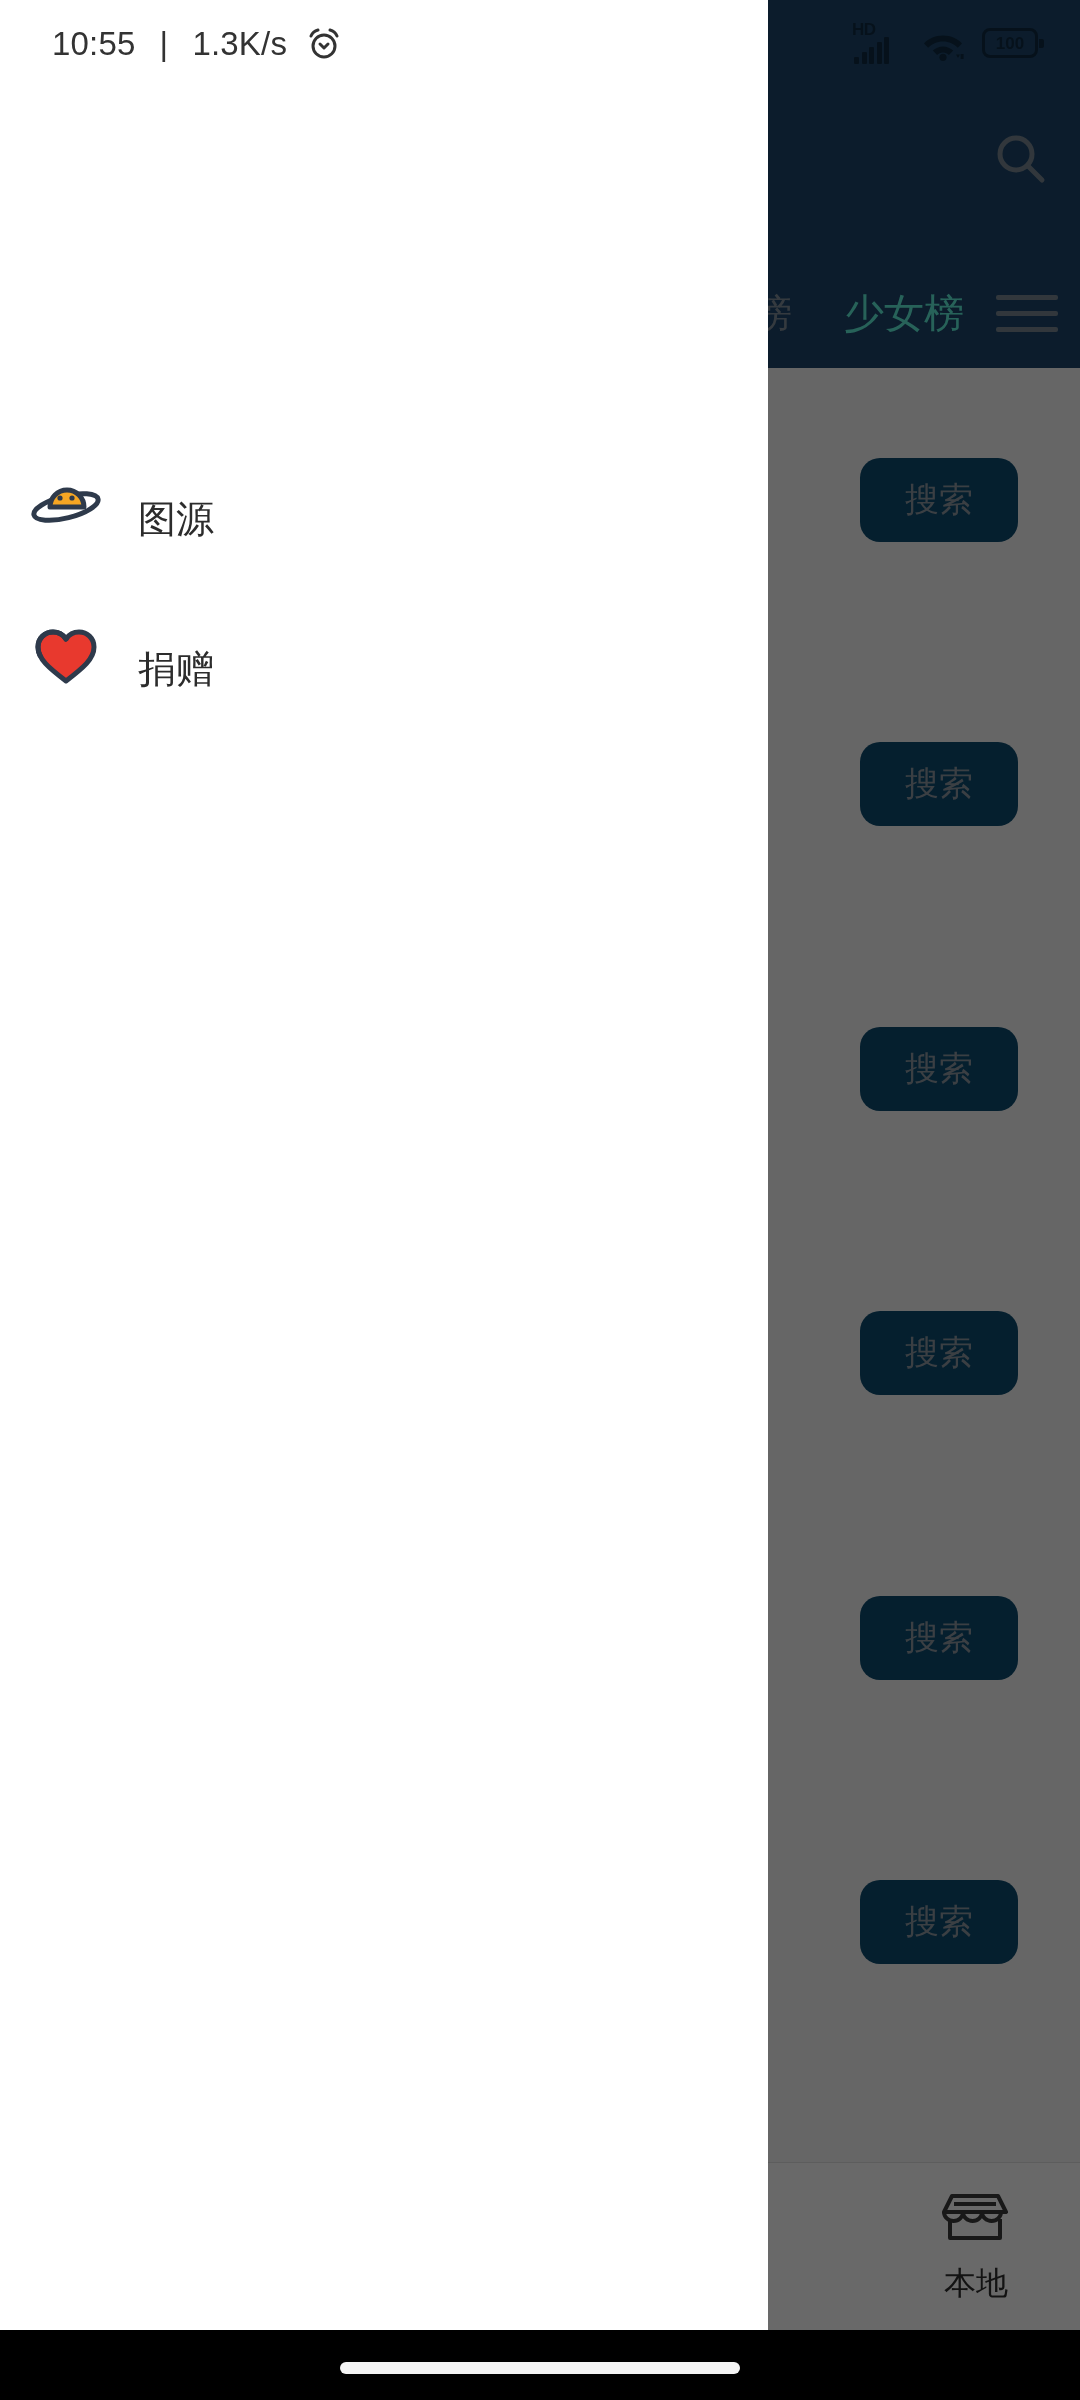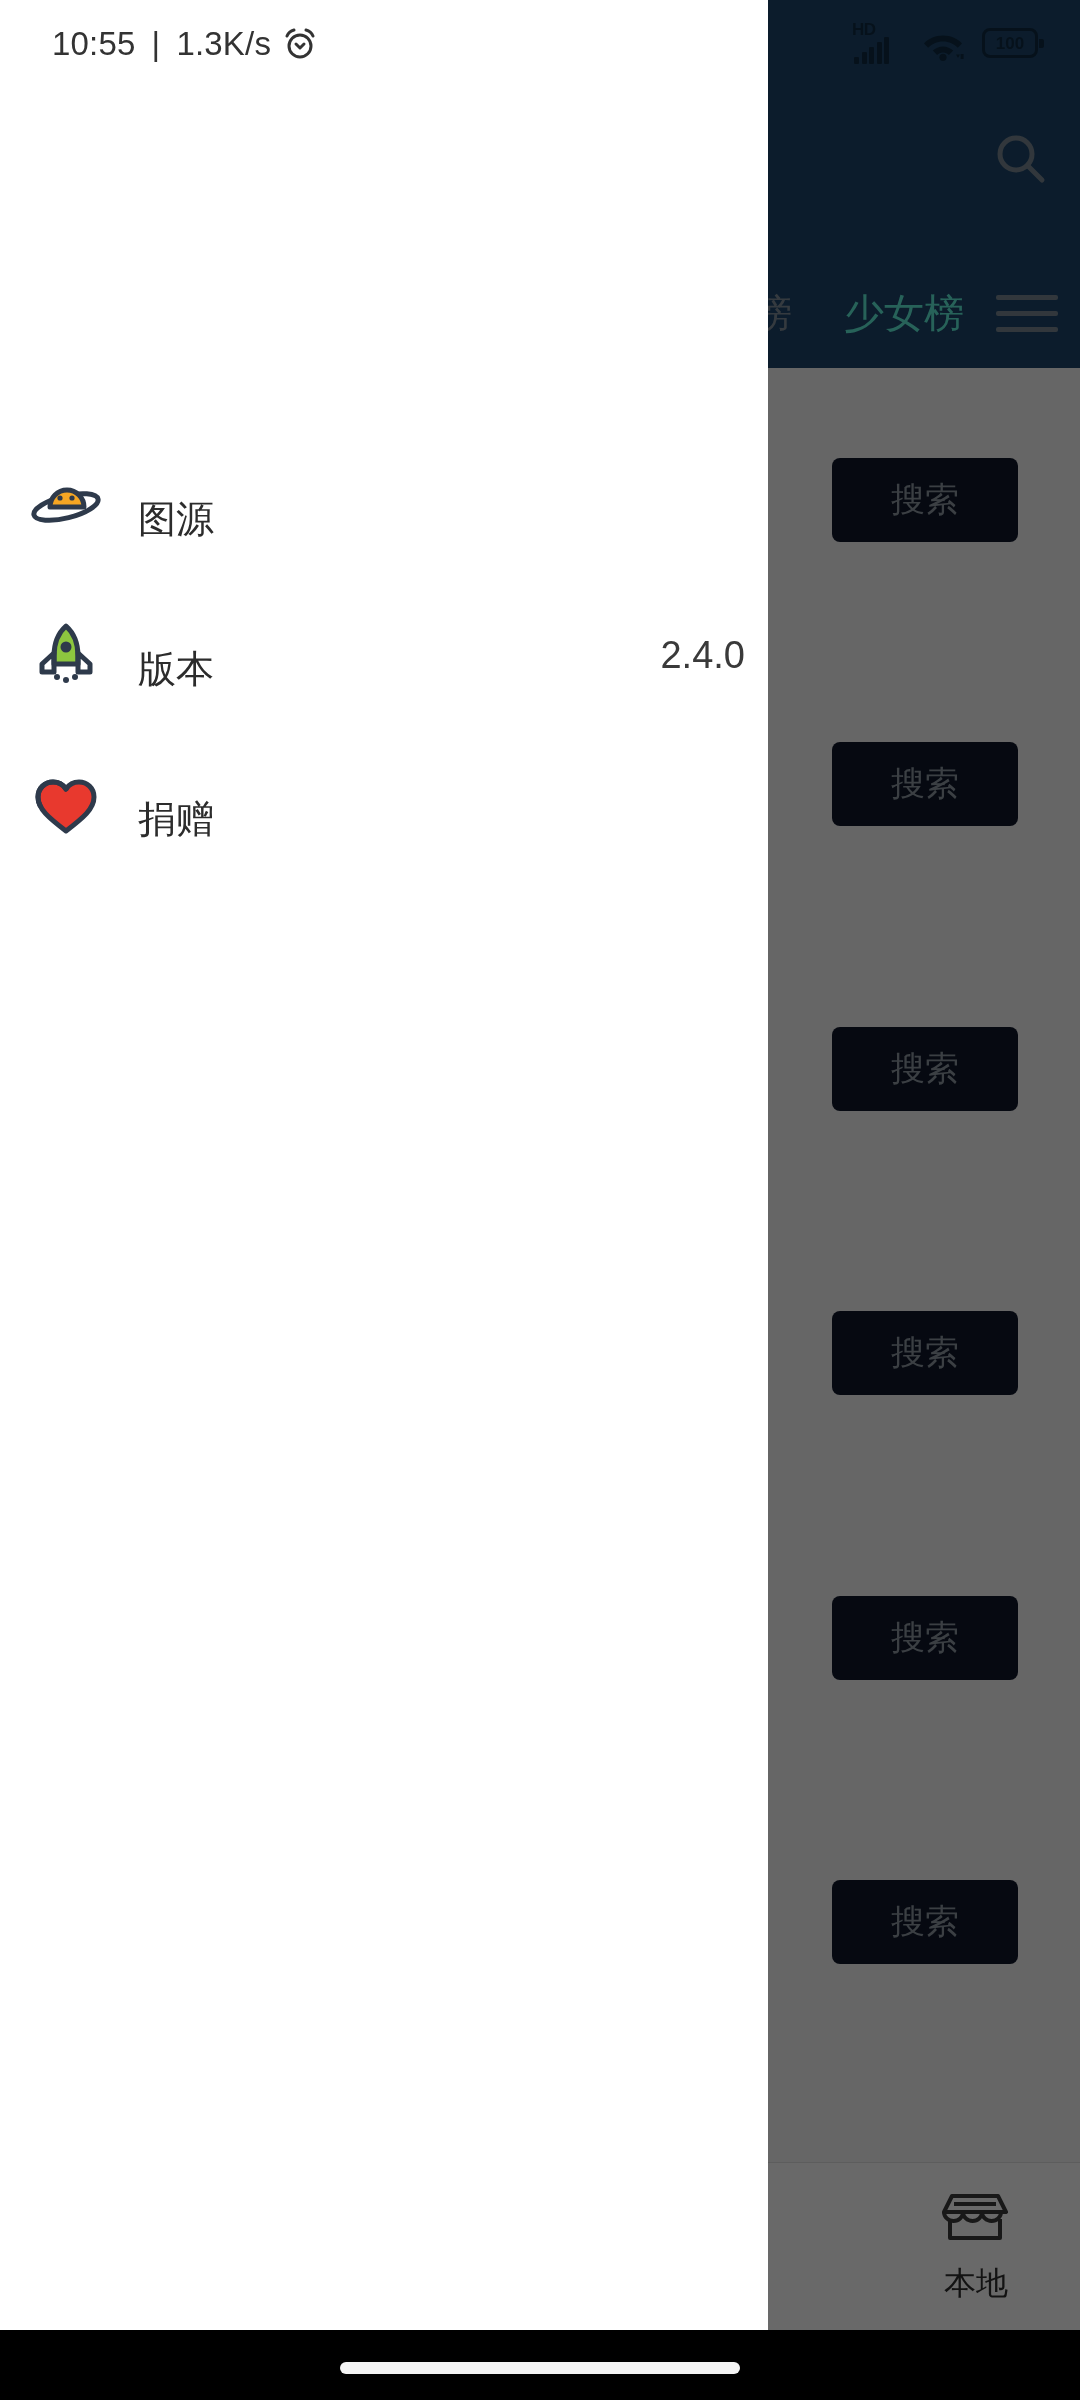--- a/index.html
+++ b/index.html
@@ -52,22 +52,22 @@
   .tab { color:#5eead4; font-size:40px; padding:0 26px; white-space:nowrap; }
   .tab.clipped { color:#7e8b96; }
   .hamburger { width:62px; height:48px; margin-left:6px; display:flex; flex-direction:column; justify-content:center; gap:11px; }
   .hamburger span { display:block; height:5px; background:#77848f; border-radius:2px; }
 
   .content-area {
     position:absolute; left:0; top:368px; width:1080px; bottom:238px;
     background:#f2f2f2;
   }
   .search-btn {
-    position:absolute; right:62px; width:186px; height:84px;
-    background:#0f172a; border-radius:8px;
+    position:absolute; right:62px; width:158px; height:84px;
+    background:#0c4a6e; border-radius:20px;
     display:flex; align-items:center; justify-content:center;
     color:#8c97a1; font-size:34px;
   }
 
   .bottomnav {
     position:absolute; left:0; bottom:70px; width:1080px; height:168px;
     background:#fafafa; border-top:1px solid #dddddd;
     display:flex; align-items:center; justify-content:flex-end;
     padding-right:72px;
   }
@@ -80,21 +80,21 @@
     background:rgba(0,0,0,0.58);
   }
 
   
   .drawer {
     position:absolute; left:0; top:0; width:768px; bottom:70px;
     background:#ffffff;
   }
   .drawer-status {
     position:absolute; left:0; top:0; width:768px; height:88px;
-    display:flex; align-items:center; padding-left:52px; gap:4px;
+    display:flex; align-items:center; padding-left:52px; gap:12px;
   }
   .clocktext { font-size:33px; color:#333333; letter-spacing:0.2px; }
   .alarm-icon { margin-left:8px; width:34px; height:34px; position:relative; }
 
   .drawer-list { position:absolute; left:0; top:430px; width:768px; }
   .drawer-item {
     position:relative; height:150px;
     display:flex; align-items:center; padding-left:30px;
   }
   .di-icon { width:72px; height:72px; flex:0 0 72px; display:flex; align-items:center; justify-content:center; }
@@ -213,34 +213,20 @@
             <ellipse cx="36" cy="38" rx="33" ry="11" transform="rotate(-14 36 38)" fill="none" stroke="#2e3a4b" stroke-width="5"></ellipse>
             <path d="M20 38a17 17 0 0 1 34 0z" fill="#f5a623" stroke="#2e3a4b" stroke-width="5" stroke-linejoin="round"></path>
             <circle cx="30" cy="29" r="2.6" fill="#2e3a4b"></circle>
             <circle cx="42" cy="29" r="2.6" fill="#2e3a4b"></circle>
           </svg>
         </span>
         <span class="di-label">图源</span>
       </div>
 
 
-      <div class="drawer-item">
-        <span class="di-icon">
-          <svg width="72" height="72" viewBox="0 0 72 72">
-            <path d="M36 7c9 8 12 20 12 30v8H24v-8c0-10 3-22 12-30z" fill="#8dc63f" stroke="#2e3a4b" stroke-width="5" stroke-linejoin="round"></path>
-            <circle cx="36" cy="28" r="5.5" fill="#2e3a4b"></circle>
-            <path d="M24 34L12 45v8h12zM48 34l12 11v8H48z" fill="none" stroke="#2e3a4b" stroke-width="5" stroke-linejoin="round"></path>
-            <circle cx="27" cy="58" r="3" fill="#2e3a4b"></circle>
-            <circle cx="36" cy="61" r="3" fill="#2e3a4b"></circle>
-            <circle cx="45" cy="58" r="3" fill="#2e3a4b"></circle>
-          </svg>
-        </span>
-        <span class="di-label">版本</span>
-        <span class="di-value">2.4.0</span>
-      </div>
 
       <div class="drawer-item">
         <span class="di-icon">
           <svg width="72" height="72" viewBox="0 0 72 72">
             <path d="M36 62C19 49 8 40 8 28c0-9 7-15 15-15 5 0 10 2.5 13 7 3-4.5 8-7 13-7 8 0 15 6 15 15 0 12-11 21-28 34z" fill="#e8392e" stroke="#2e3a4b" stroke-width="5" stroke-linejoin="round"></path>
             <path d="M36 20c-3-4.5-8-7-13-7-8 0-15 6-15 15 0 3 .7 5.8 2 8.5" fill="none" stroke="#2e3a4b" stroke-width="5" stroke-linecap="round"></path>
           </svg>
         </span>
         <span class="di-label">捐赠</span>
       </div>

